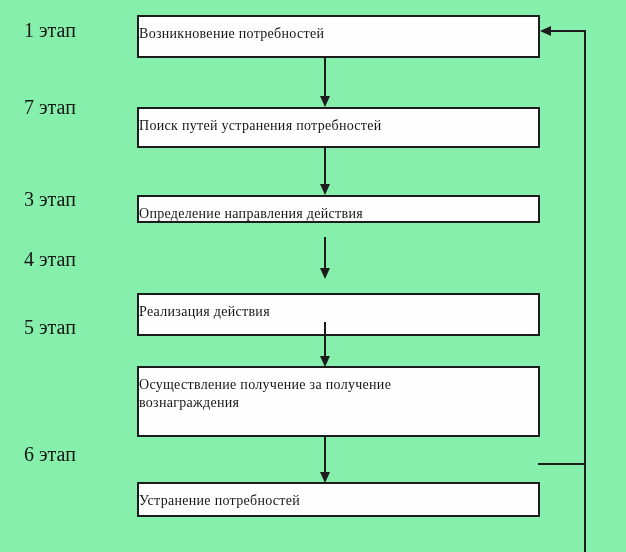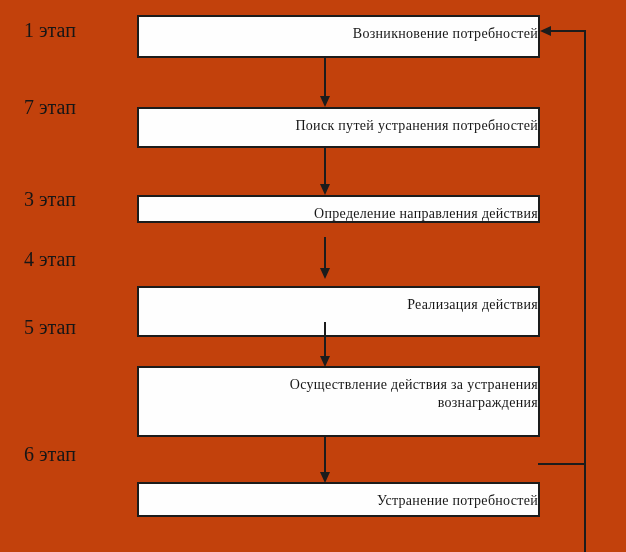--- a/index.html
+++ b/index.html
@@ -4,41 +4,41 @@
 <style>
   html, body {
     margin: 0;
     padding: 0;
     background: #ffffff;
   }
   .canvas {
     position: relative;
     width: 626px;
     height: 552px;
-    background: #c2410c;
+    background: #86efac;
     font-family: "Liberation Serif", "DejaVu Serif", serif;
     overflow: hidden;
   }
   .stage-label {
     position: absolute;
     left: 24px;
     width: 80px;
     font-size: 20px;
     line-height: 22px;
     color: #161616;
     white-space: nowrap;
   }
   .fbox {
     position: absolute;
     left: 137px;
     width: 403px;
     box-sizing: border-box;
     border: 2px solid #1c1c1c;
     background: #fefefe;
-    text-align: right;
+    text-align: left;
     font-size: 14px;
     letter-spacing: 0.3px;
     line-height: 18px;
     color: #161616;
     padding-top: 8px;
   }
   .fbox .btext { display: inline-block; }
   .fbox-5 .btext { max-width: 300px; }
 
   .vline {
@@ -82,25 +82,25 @@
 
   <div class="fbox" style="top:15px;  height:43px">
     <span class="btext">Возникновение потребностей</span>
   </div>
   <div class="fbox" style="top:107px; height:41px">
     <span class="btext">Поиск путей устранения потребностей</span>
   </div>
   <div class="fbox" style="top:195px; height:28px">
     <span class="btext">Определение направления действия</span>
   </div>
-  <div class="fbox" style="top:286px; height:51px">
+  <div class="fbox" style="top:293px; height:43px">
     <span class="btext">Реализация действия</span>
   </div>
   <div class="fbox fbox-5" style="top:366px; height:71px">
-    <span class="btext">Осуществление действия за устранения вознаграждения</span>
+    <span class="btext">Осуществление получение за получение вознаграждения</span>
   </div>
   <div class="fbox" style="top:482px; height:35px">
     <span class="btext">Устранение потребностей</span>
   </div>
 
   <div class="vline" style="left:324px; top:58px;  height:39px"></div>
   <div class="arrow-down" style="left:320px; top:96px"></div>
 
   <div class="vline" style="left:324px; top:148px; height:37px"></div>
   <div class="arrow-down" style="left:320px; top:184px"></div>

